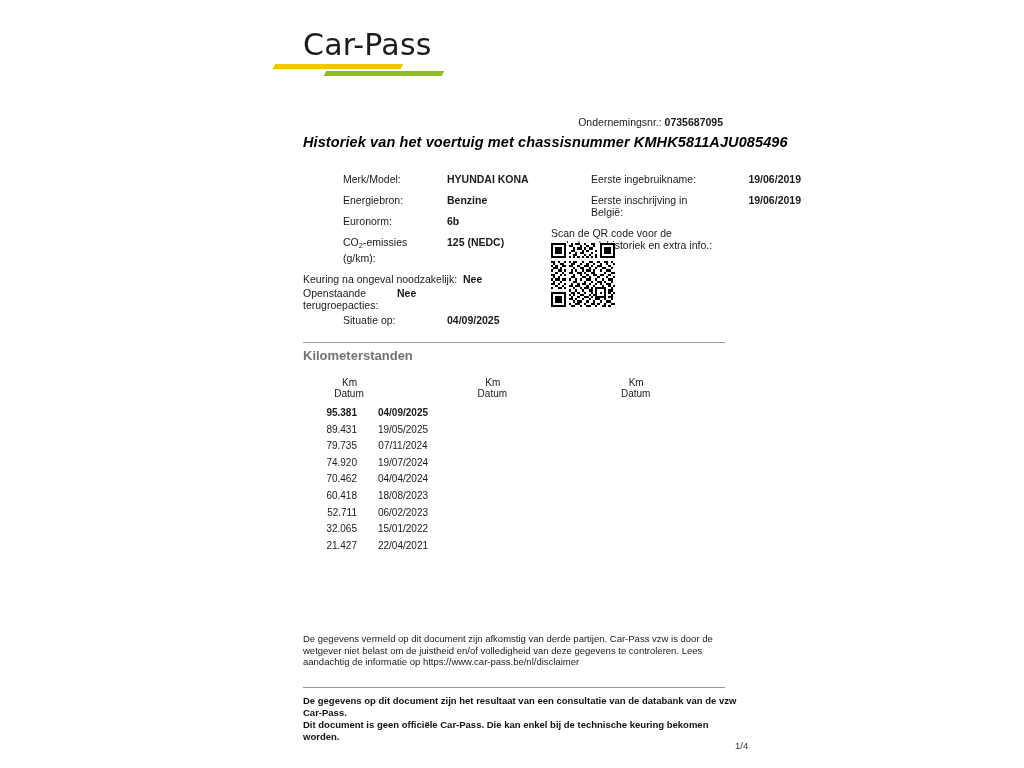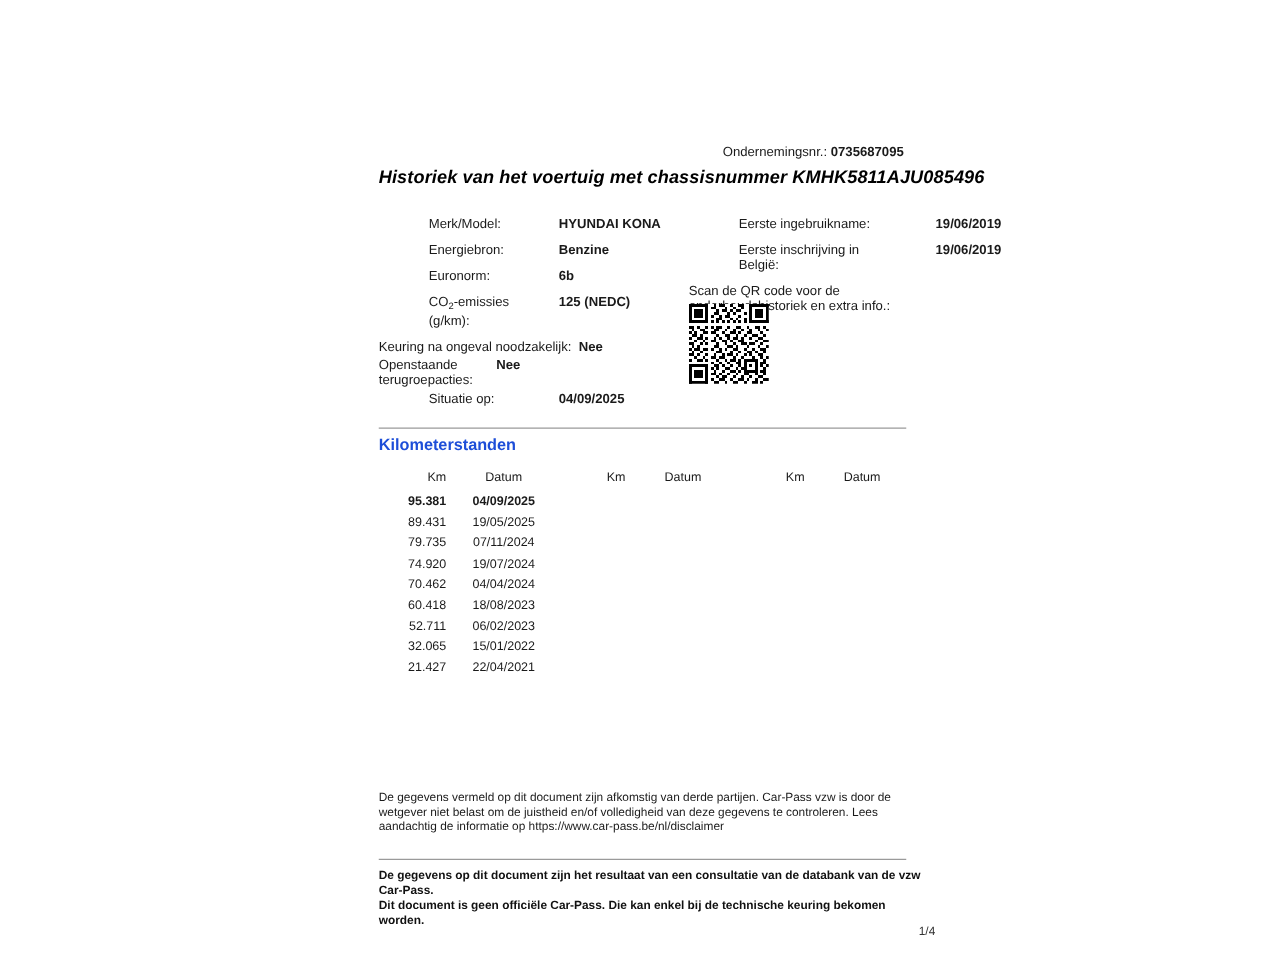--- a/index.html
+++ b/index.html
@@ -156,21 +156,21 @@
   }
   .qr svg { display: block; }
 
   
   .km-section-title {
     position: absolute;
     left: 303px;
     top: 348px;
     font-size: 13px;
     font-weight: bold;
-    color: #1d4ed8;
+    color: #737373;
   }
   .km-rule {
     position: absolute;
     left: 303px;
     top: 342px;
     width: 422px;
     height: 1px;
     background: #9a9a9a;
   }
 
@@ -183,20 +183,21 @@
   }
   .km-head {
     display: flex;
     margin-bottom: 8px;
   }
   .km-body-cols {
     display: flex;
   }
   .km-col {
     width: 155px;
+    flex-direction: column;
   }
   .km-head .km-col {
     width: 155px;
     display: flex;
   }
   .col-km {
     width: 54px;
     text-align: right;
   }
   .col-date {
@@ -248,20 +249,27 @@
     font-size: 9.5px;
     color: #333;
   }
   .sub { font-size: 7.5px; vertical-align: -2px; }
 </style>
 </head>
 <body>
 
 <div class="page">
 
+  <div class="logo-wrap">
+    <div class="logo-text">Car-Pass</div>
+    <div class="logo-bars">
+      <div class="bar bar-yellow"></div>
+      <div class="bar bar-green"></div>
+    </div>
+  </div>
 
   <div class="company-no">
     <span>Ondernemingsnr.:</span>
     <b>0735687095</b>
   </div>
 
   <div class="doc-title">Historiek van het voertuig met chassisnummer KMHK5811AJU085496</div>
 
   <div class="col-left">
     <div class="row row-left">

